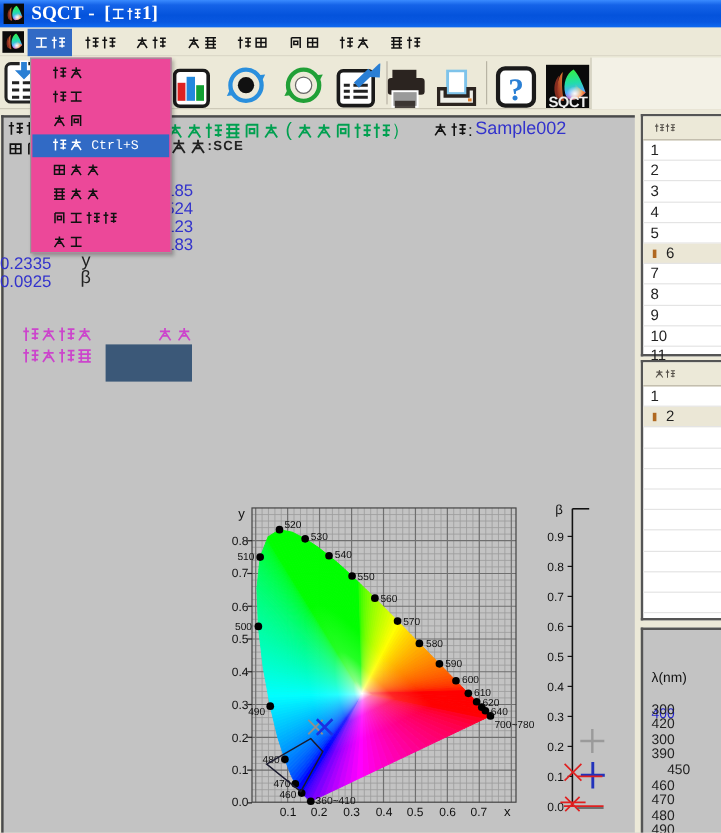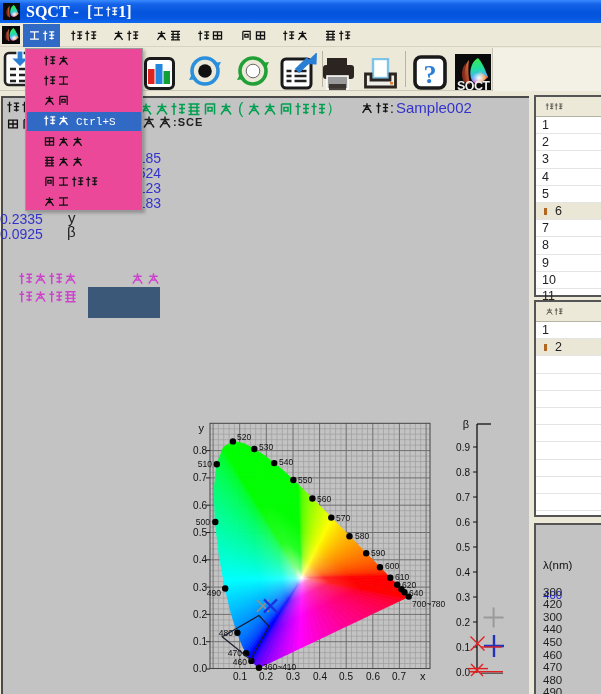--- a/index.html
+++ b/index.html
@@ -2080,22 +2080,22 @@
 <div style="height:17.2px;border-bottom:1px solid #e4e4e4;display:flex;align-items:center;font-size:12.5px;color:#222"></div>
 <div style="height:17.2px;border-bottom:1px solid #e4e4e4;display:flex;align-items:center;font-size:12.5px;color:#222"></div>
 <div style="height:17.2px;border-bottom:1px solid #e4e4e4;display:flex;align-items:center;font-size:12.5px;color:#222"></div>
 </div>
 <div class="abs" style="left:534px;top:523px;width:67px;height:171px;background:#c3c3c3;border-top:2px solid #555;border-left:2px solid #555">
 <div style="position:absolute;left:7px;top:34px;font-size:11.5px;color:#111">λ(nm)</div>
 <div style="position:absolute;left:7px;top:64px;font-size:11.5px;color:#2222cc">400</div>
 <div style="position:absolute;left:7px;top:60.6px;font-size:11.5px;color:#222">300</div>
 <div style="position:absolute;left:7px;top:73.2px;font-size:11.5px;color:#222">420</div>
 <div style="position:absolute;left:7px;top:85.8px;font-size:11.5px;color:#222">300</div>
-<div style="position:absolute;left:7px;top:98.4px;font-size:11.5px;color:#222">440</div>
-<div style="position:absolute;left:7px;top:111.0px;font-size:11.5px;color:#222">450</div>
+<div style="position:absolute;left:7px;top:98.4px;font-size:11.5px;color:#222">390</div>
+<div style="position:absolute;left:20px;top:111.0px;font-size:11.5px;color:#222">450</div>
 <div style="position:absolute;left:7px;top:123.6px;font-size:11.5px;color:#222">460</div>
 <div style="position:absolute;left:7px;top:136.2px;font-size:11.5px;color:#222">470</div>
 <div style="position:absolute;left:7px;top:148.8px;font-size:11.5px;color:#222">480</div>
 <div style="position:absolute;left:7px;top:161.4px;font-size:11.5px;color:#222">490</div>
 </div>
 <div class="abs" style="left:25px;top:48px;width:118px;height:163px;background:#ec4899;border:1px solid #999;box-shadow:2px 2px 3px #00000040">
 <div class="abs hzrow" style="left:17px;top:4.5px;color:#111;gap:1px">
       <svg class="hz" width="13" height="13" viewBox="0 0 16 16">
         <use href="#g1"></use>
       </svg>

